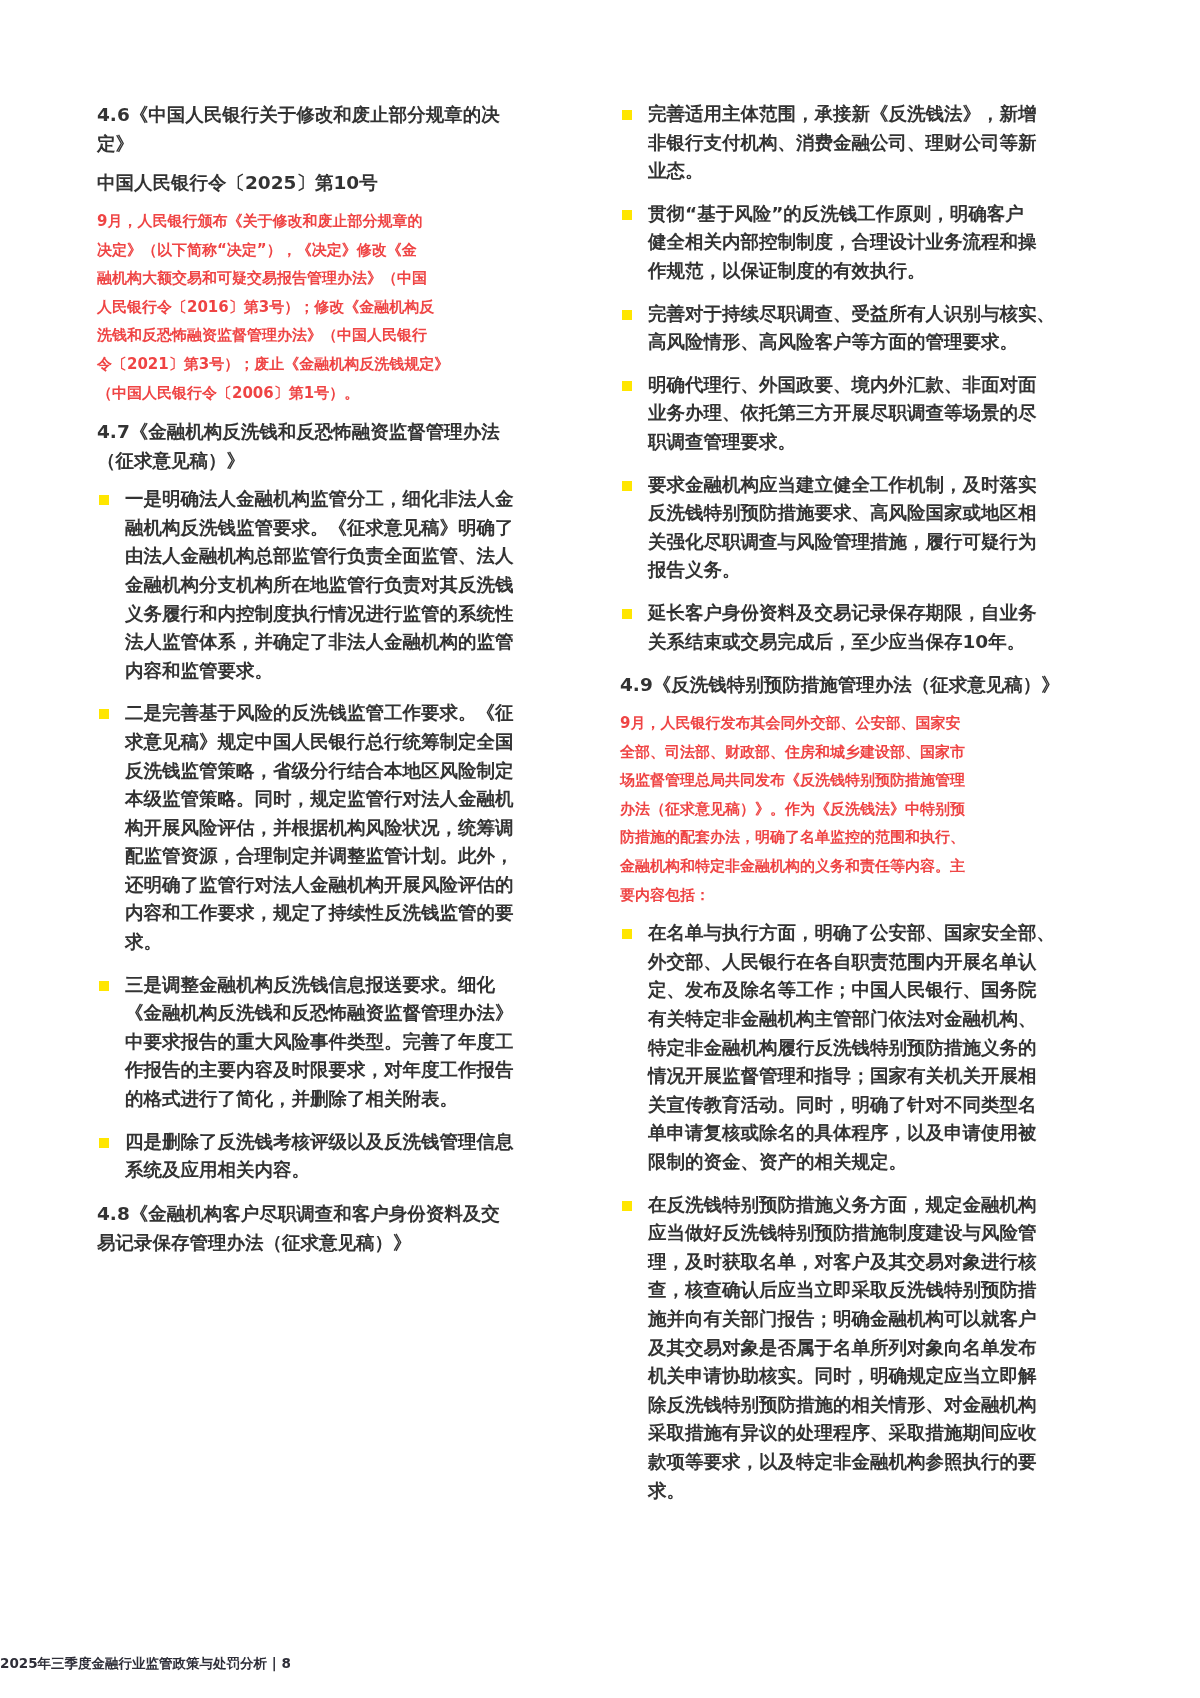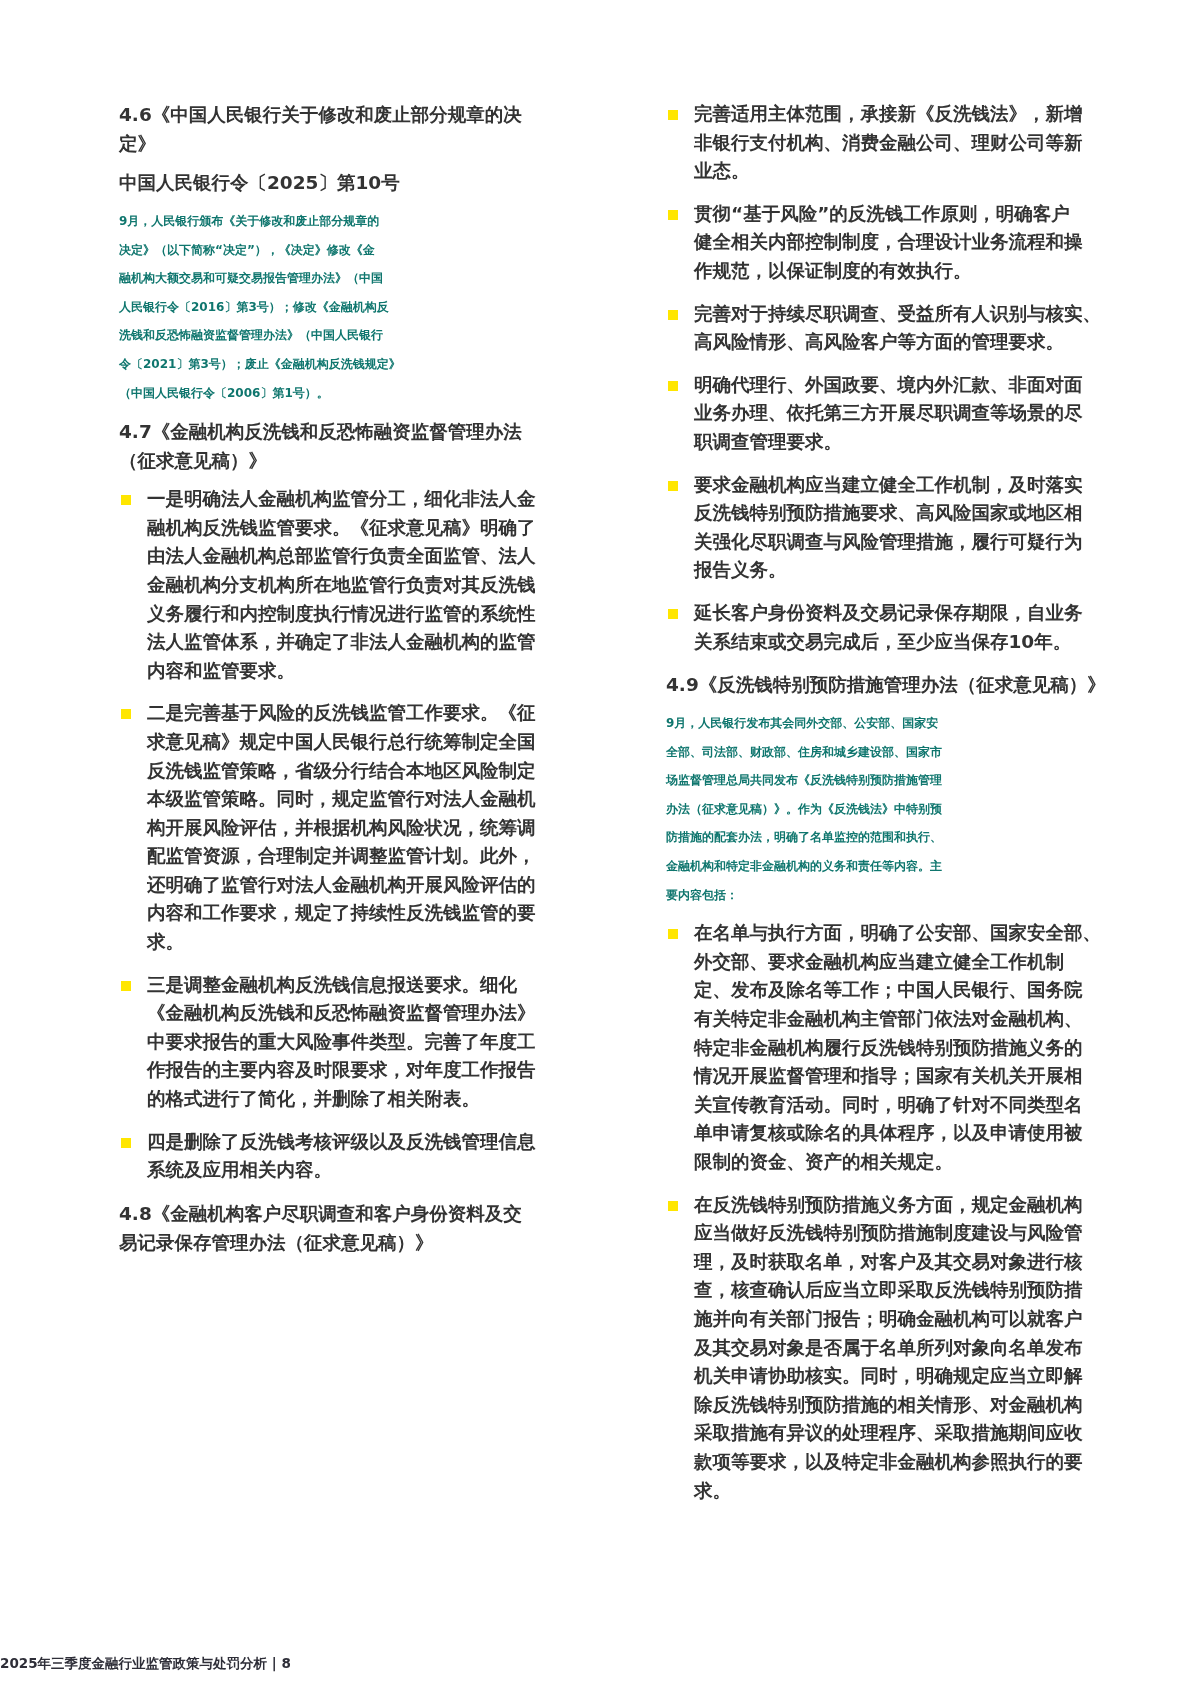--- a/index.html
+++ b/index.html
@@ -1,23 +1,23 @@
 <!DOCTYPE html>
 <html><head>
 <meta charset="utf-8">
 <style>
   html, body { margin: 0; padding: 0; background: #ffffff; }
   body { width: 1200px; height: 1698px; position: relative; overflow: hidden;
          font-family: "DejaVu Sans", "Liberation Sans", sans-serif; color: #2e2e38; }
-  .col { position: absolute; top: 100px; margin-left: 22px; }
+  .col { position: absolute; top: 100px; }
   .col-left { left: 97px; width: 470px; }
-  .col-right { left: 644px; width: 470px; }
+  .col-right { left: 620px; width: 470px; }
   .heading { font-size: 18.5px; line-height: 29px; font-weight: bold; color: #333333; margin: 0 0 10px 0; }
   .sub { font-size: 18.5px; line-height: 29px; margin: 0 0 10px 0; font-weight: bold; color: #333333; }
-  .para { font-size: 12px; line-height: 28.6px; margin: 0 0 10px 0; font-weight: bold; color: #0f766e; }
+  .para { font-size: 15px; line-height: 28.6px; margin: 0 0 10px 0; font-weight: bold; color: #ef4444; }
   .line { display: block; white-space: nowrap; }
   .bullet { position: relative; padding-left: 28px; font-size: 18.5px; line-height: 28.6px; margin: 0 0 14px 0; font-weight: bold; color: #333333; }
   .bullet .sq { position: absolute; left: 2px; top: 10px; width: 10px; height: 10px; background: #ffe600; }
   .footer { position: absolute; left: 0; right: 0; top: 1655px; text-align: left; font-size: 13.5px; color: #2e2e38; font-weight: bold; }
 </style>
 </head>
 <body>
 
 <div class="col col-left">
   <div class="heading">
@@ -127,21 +127,21 @@
     <span class="line">全部、司法部、财政部、住房和城乡建设部、国家市</span>
     <span class="line">场监督管理总局共同发布《反洗钱特别预防措施管理</span>
     <span class="line">办法（征求意见稿）》。作为《反洗钱法》中特别预</span>
     <span class="line">防措施的配套办法，明确了名单监控的范围和执行、</span>
     <span class="line">金融机构和特定非金融机构的义务和责任等内容。主</span>
     <span class="line">要内容包括：</span>
   </div>
   <div class="bullet">
     <span class="sq"></span>
     <span class="line">在名单与执行方面，明确了公安部、国家安全部、</span>
-    <span class="line">外交部、要求金融机构应当建立健全工作机制</span>
+    <span class="line">外交部、人民银行在各自职责范围内开展名单认</span>
     <span class="line">定、发布及除名等工作；中国人民银行、国务院</span>
     <span class="line">有关特定非金融机构主管部门依法对金融机构、</span>
     <span class="line">特定非金融机构履行反洗钱特别预防措施义务的</span>
     <span class="line">情况开展监督管理和指导；国家有关机关开展相</span>
     <span class="line">关宣传教育活动。同时，明确了针对不同类型名</span>
     <span class="line">单申请复核或除名的具体程序，以及申请使用被</span>
     <span class="line">限制的资金、资产的相关规定。</span>
   </div>
   <div class="bullet">
     <span class="sq"></span>

